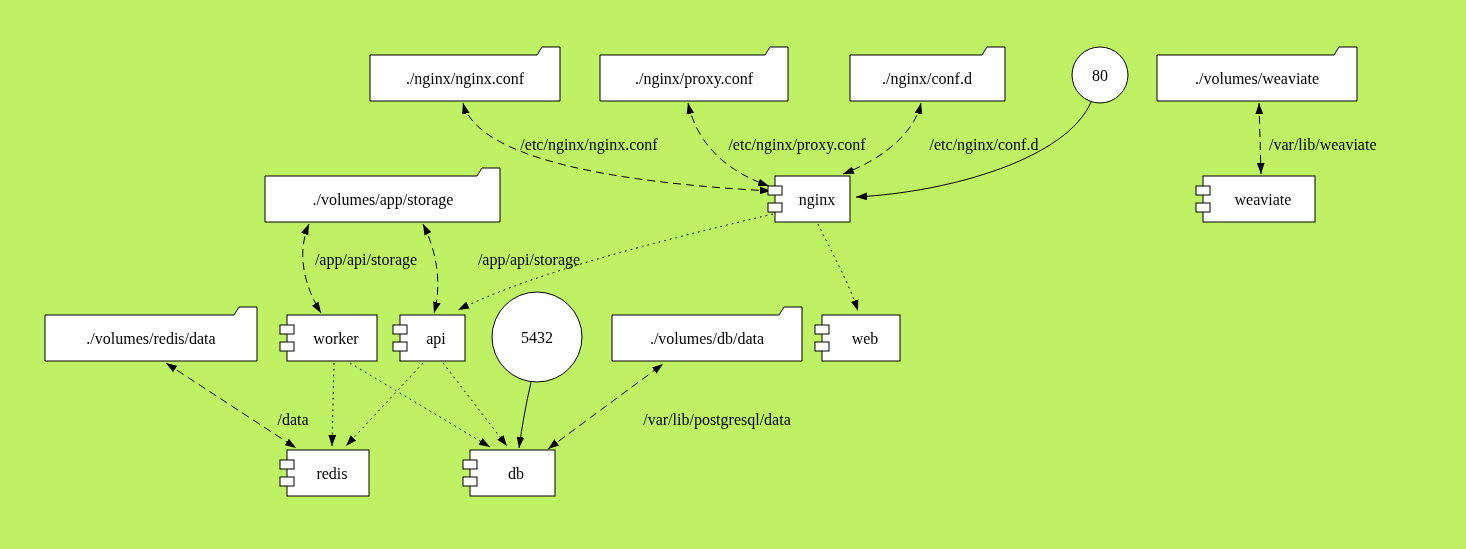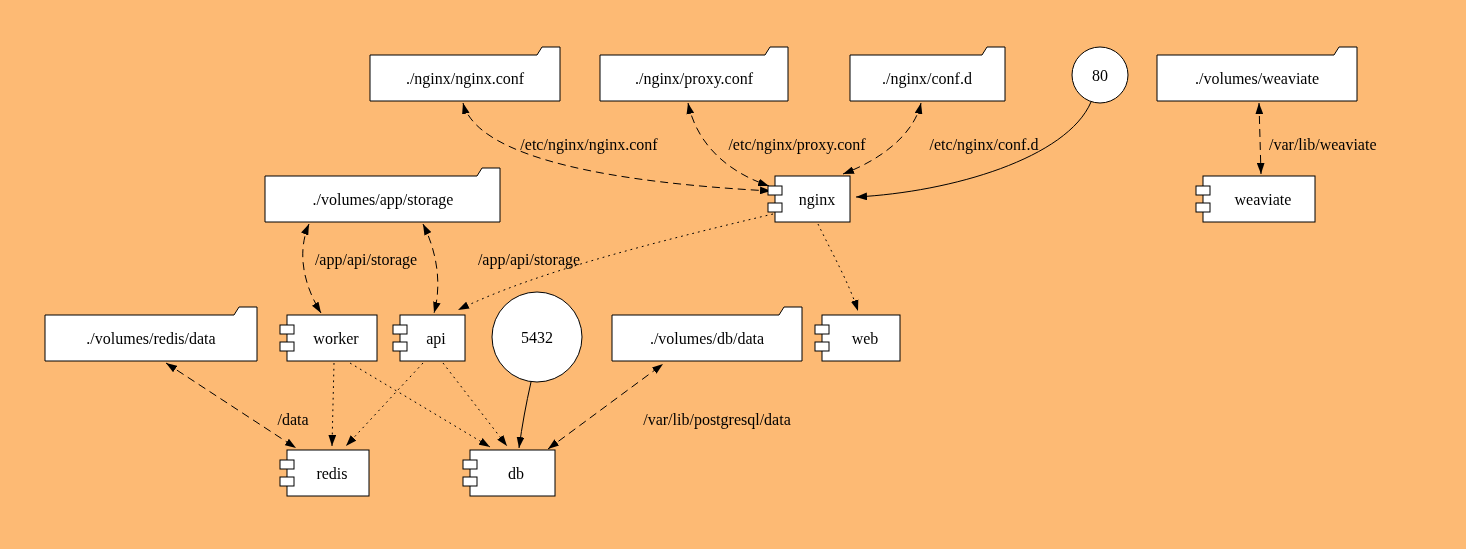--- a/index.html
+++ b/index.html
@@ -1,16 +1,16 @@
 <!DOCTYPE html>
 <html><head>
 <meta charset="utf-8">
 <style>
   html,body{margin:0;padding:0;background:#ffffff}
-  .canvas{position:relative;width:1466px;height:549px;background:#fdba74;overflow:hidden}
+  .canvas{position:relative;width:1466px;height:549px;background:#bef264;overflow:hidden}
   svg{display:block}
   .shape{fill:#ffffff;stroke:#000000;stroke-width:1}
   .edge{fill:none;stroke:#000000;stroke-width:1}
   .edge.dashed{stroke-dasharray:8 5}
   .edge.dotted{stroke-dasharray:1.8 4}
   text{font-family:"Liberation Serif","DejaVu Serif",serif;font-size:16px;fill:#000000;
        text-anchor:middle;dominant-baseline:central}
   text.anchor-start{text-anchor:start}
   .arrowhead{fill:#000000;stroke:none}
 </style>

